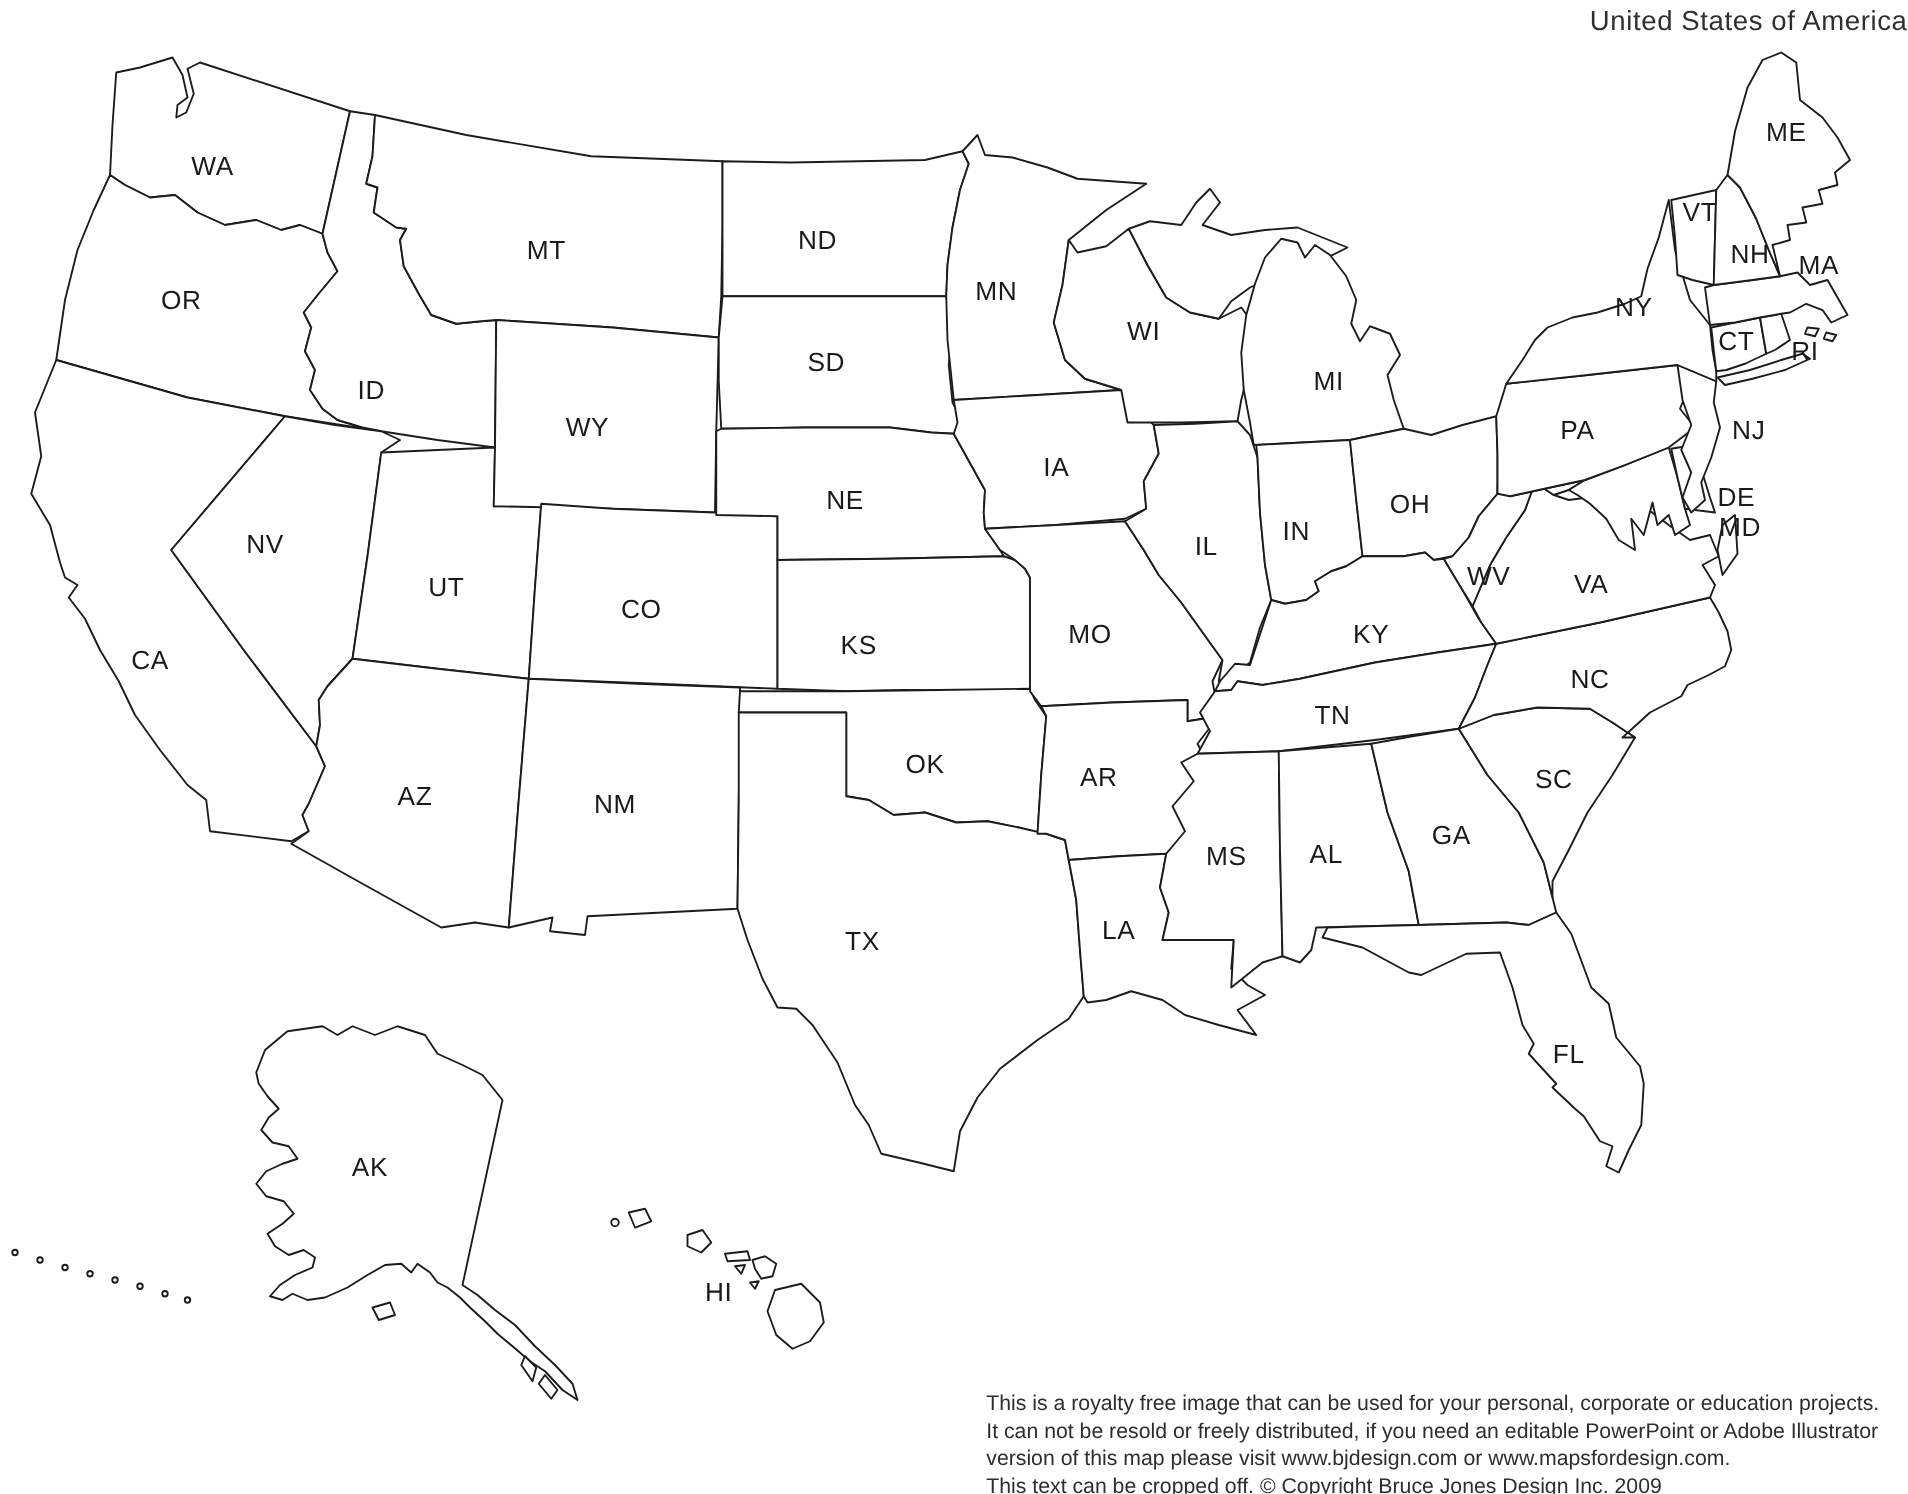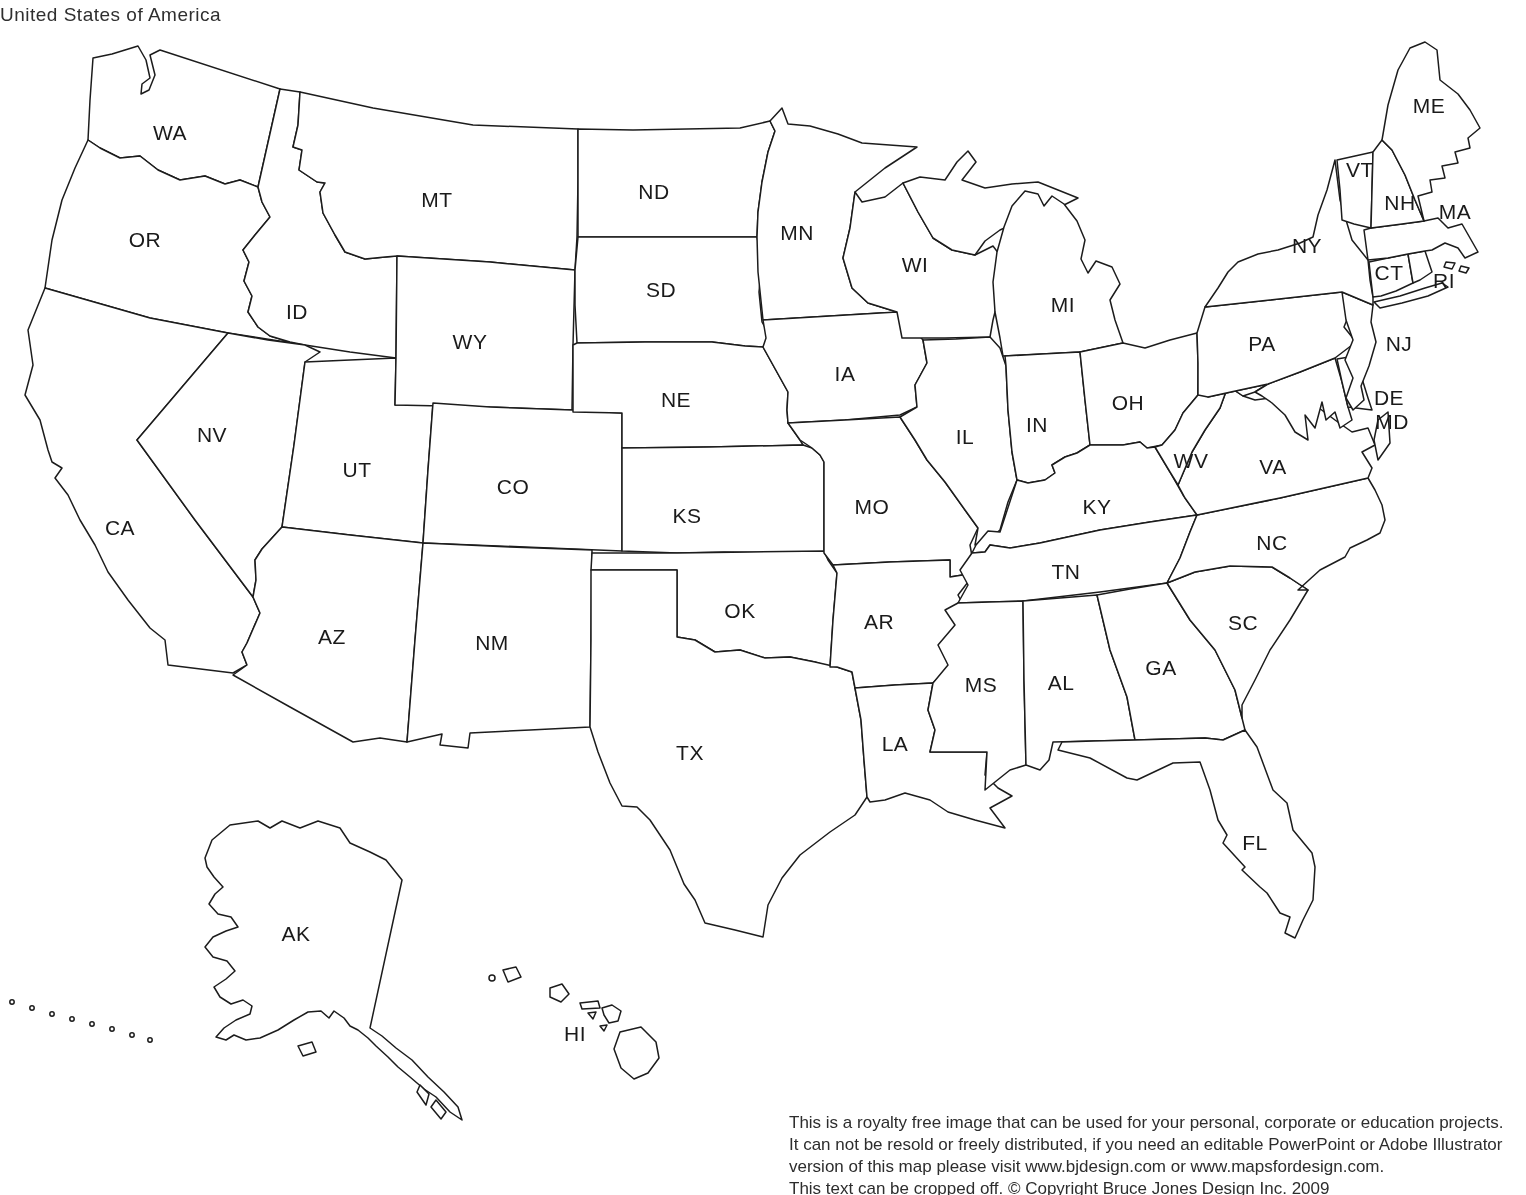--- a/index.html
+++ b/index.html
@@ -1,19 +1,19 @@
 <!DOCTYPE html>
 <html><head>
 <meta charset="utf-8">
 <style>
   html,body{margin:0;padding:0;background:#ffffff;}
   body{width:1526px;height:1195px;position:relative;overflow:hidden;
        font-family:"Liberation Sans",sans-serif;}
-  .page-title{position:absolute;top:4px;left:0;width:100%;text-align:left;
-       font-size:19px;color:#2f2f2f;letter-spacing:0.5px;}
+  .page-title{position:absolute;top:4px;left:0;width:100%;text-align:right;
+       font-size:22px;color:#2f2f2f;letter-spacing:0.5px;}
   .map-svg{position:absolute;left:0;top:0;}
   .map-svg path, .map-svg circle{fill:#ffffff;stroke:#1c1c1c;stroke-width:1.5;
        stroke-linejoin:round;stroke-linecap:round;}
   .map-svg text{font-family:"Liberation Sans",sans-serif;font-size:21px;
        fill:#1a1a1a;text-anchor:middle;letter-spacing:0.5px;}
   .copyright{position:absolute;left:789px;top:1112px;width:740px;
        font-size:17px;line-height:22px;color:#2d2d2d;}
 </style>
 </head>
 <body>

